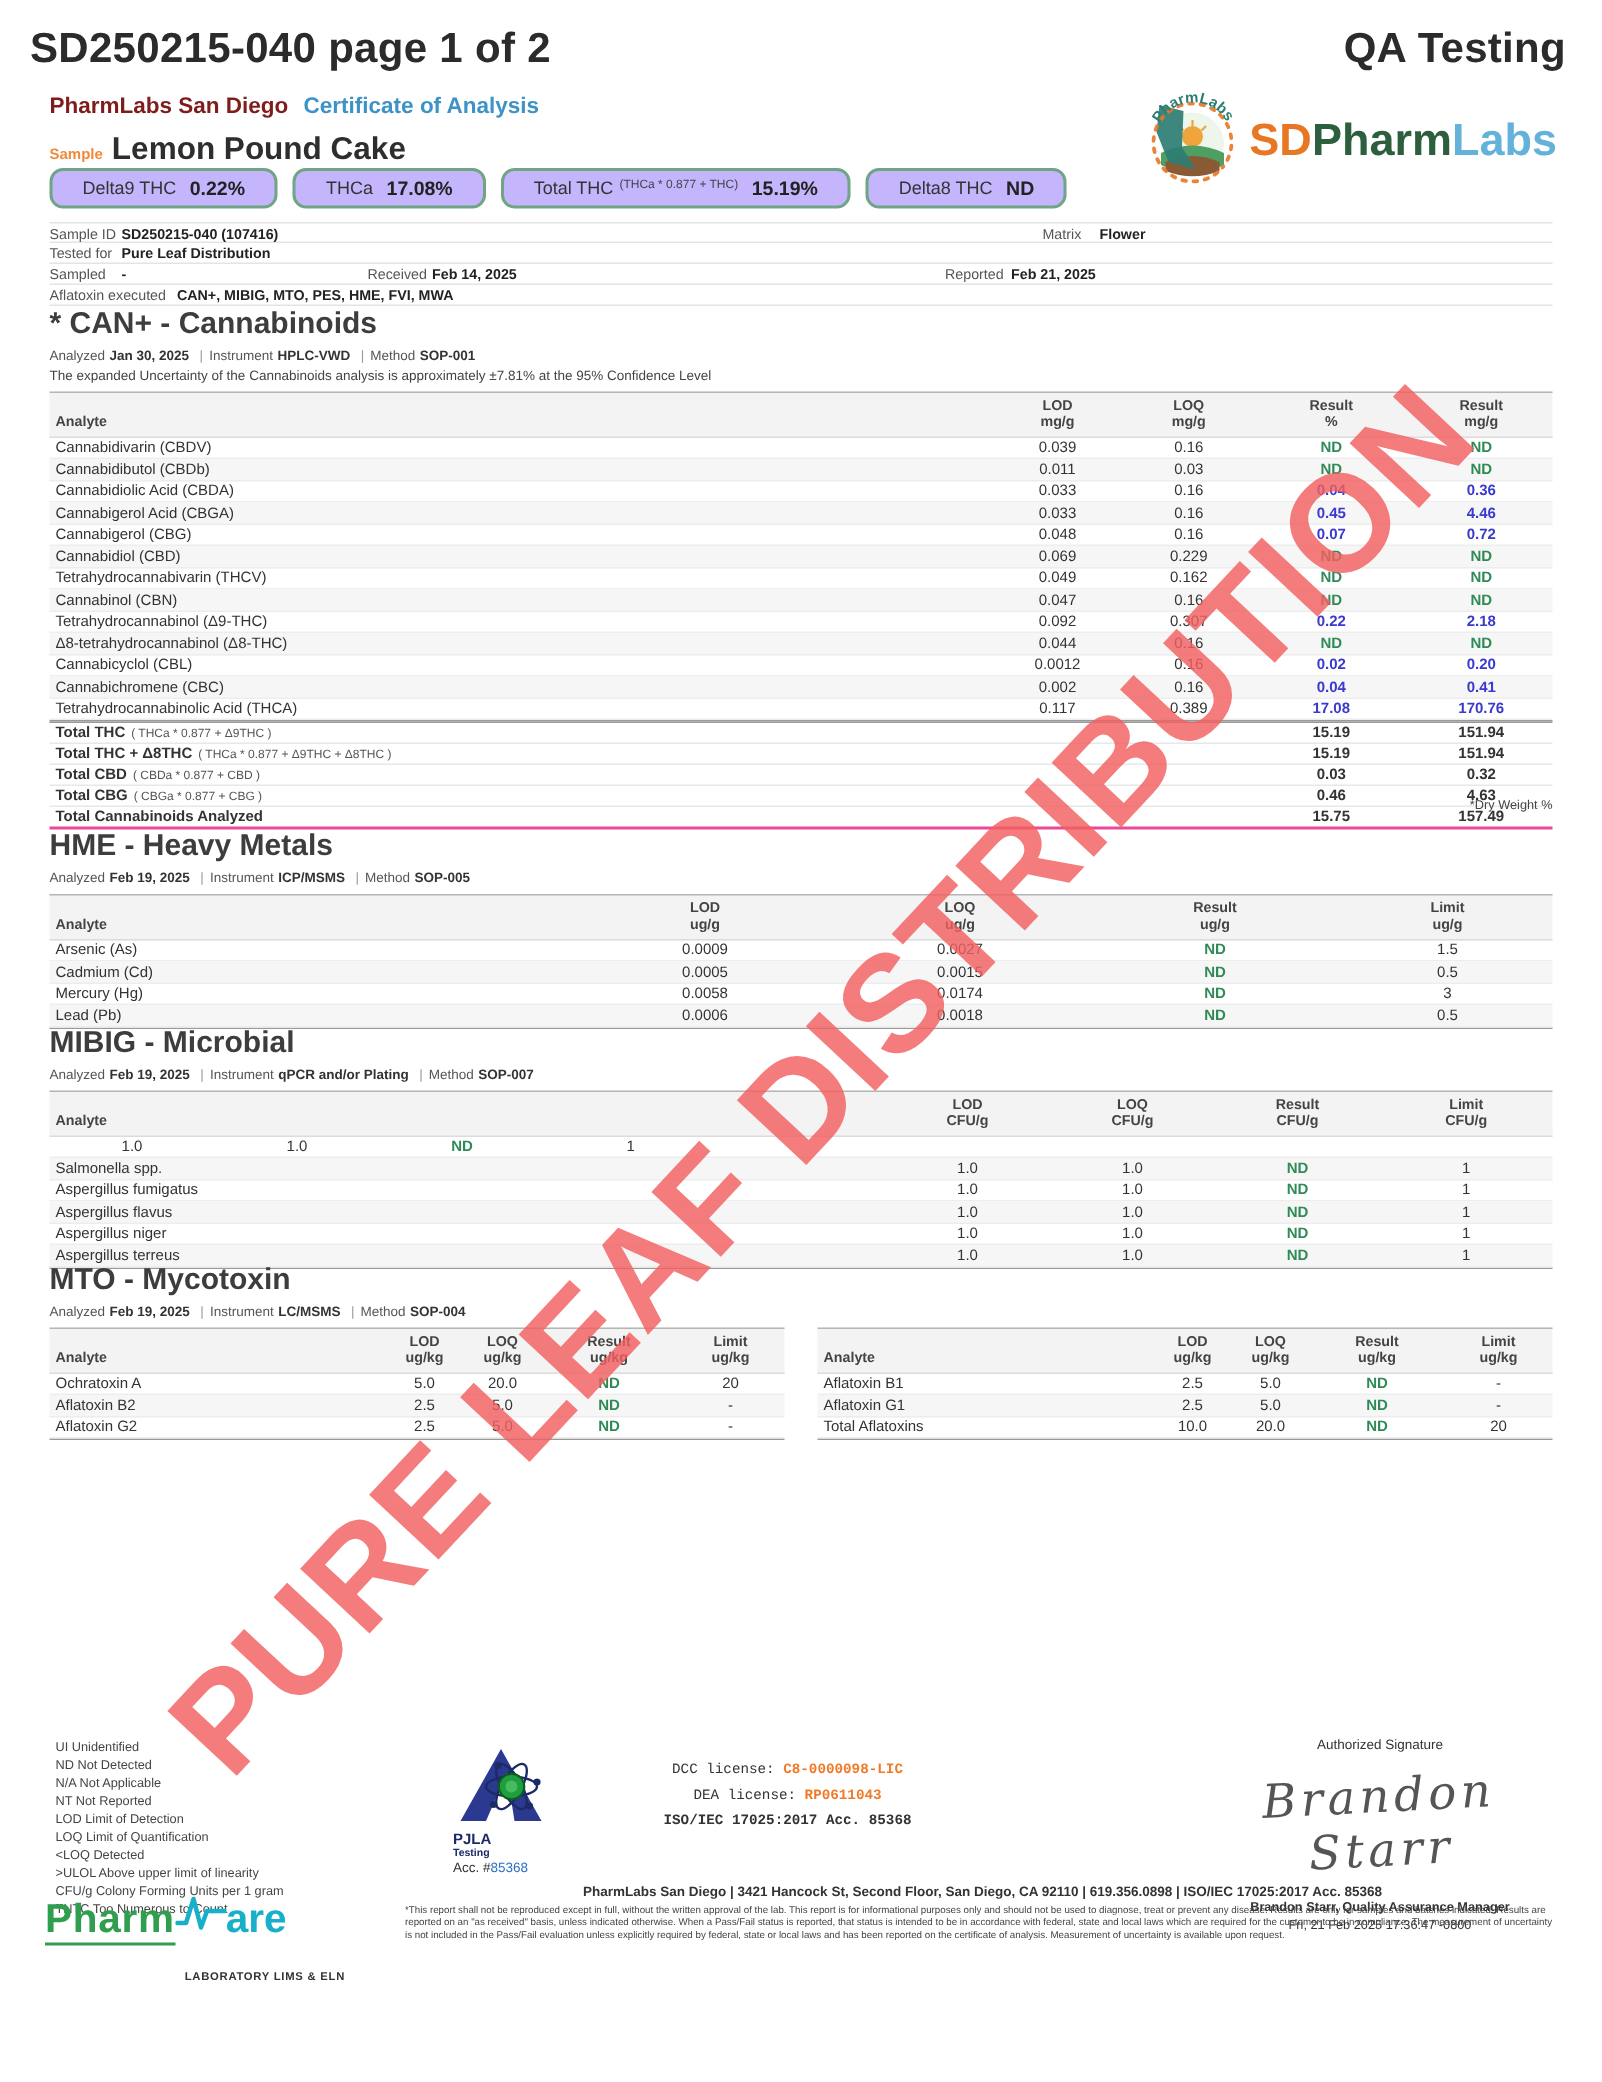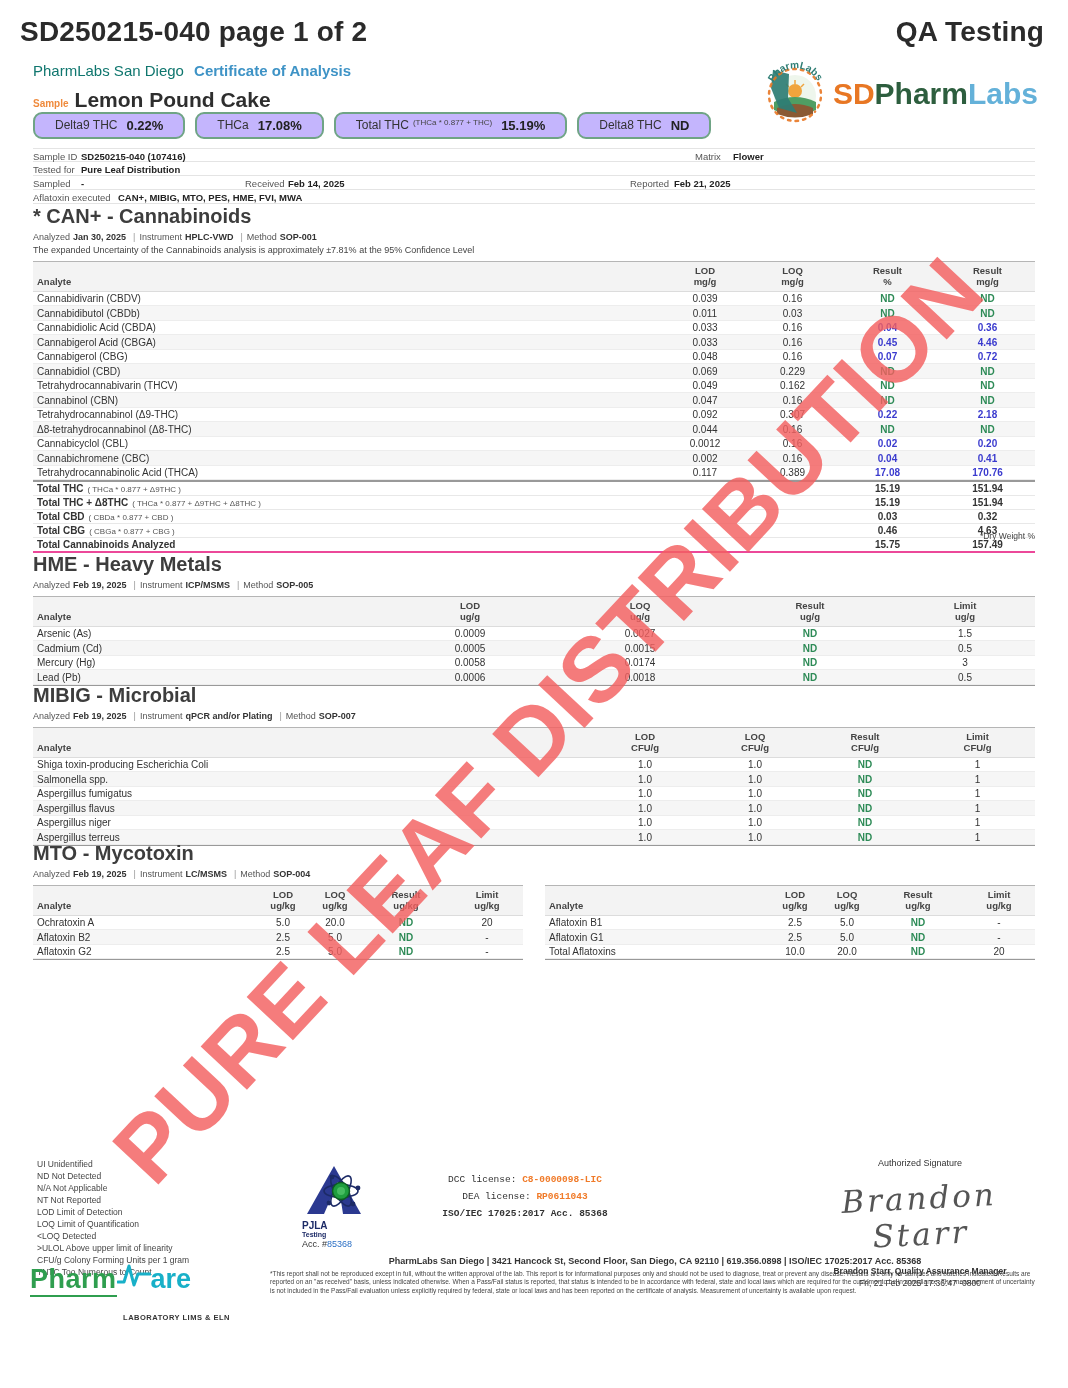--- a/index.html
+++ b/index.html
@@ -3,21 +3,21 @@
 <meta charset="utf-8">
 <style>
   * { margin:0; padding:0; box-sizing:border-box; }
   body { background:#fff; font-family:"Liberation Sans", sans-serif; }
   #page { position:relative; width:1068px; height:1388px; background:#fff; overflow:hidden; color:#333; }
 
   
   .toprow { position:absolute; top:16px; left:20px; right:24px; display:flex; justify-content:space-between; }
   .doc-title, .qa-label { font-size:28px; font-weight:700; color:#2b2b2b; letter-spacing:0.2px; }
   .lab-line { position:absolute; top:62px; left:33px; font-size:15px; }
-  .lab-name { font-weight:400; color:#0f766e; }
+  .lab-name { font-weight:700; color:#7f1d1d; }
   .coa { color:#3e93c6; font-weight:600; margin-left:6px; }
   .sample-line { position:absolute; top:88px; left:33px; display:flex; align-items:baseline; }
   .sample-label { color:#ef8a3c; font-size:10px; font-weight:600; margin-right:6px; }
   .sample-name { font-size:21px; font-weight:700; color:#2e2e2e; }
 
   
   .badges { position:absolute; top:112px; left:33px; display:flex; gap:10px; }
   .badge { background:#c4b5fd; border:2px solid #6fa485; border-radius:9px; padding:4px 20px; display:flex; align-items:flex-start; font-size:12px; color:#333; white-space:nowrap; }
   .badge .bl { font-weight:500; }
   .badge .bf { font-size:8px; margin-left:4px; color:#444; }
@@ -440,21 +440,20 @@
               <div>CFU/g</div>
             </div>
             <div class="tc m-lim c">
               <div>Limit</div>
               <div>CFU/g</div>
             </div>
           </div>
         </div>
       <div class="tbody">
           <div class="trow">
-            <div class="tc m-an">Shiga toxin-producing Escherichia Coli</div>
             <div class="tc m-c c">1.0</div>
             <div class="tc m-c c">1.0</div>
             <div class="tc m-c c res g">ND</div>
             <div class="tc m-lim c">1</div>
           </div>
           <div class="trow">
             <div class="tc m-an">Salmonella spp.</div>
             <div class="tc m-c c">1.0</div>
             <div class="tc m-c c">1.0</div>
             <div class="tc m-c c res g">ND</div>

